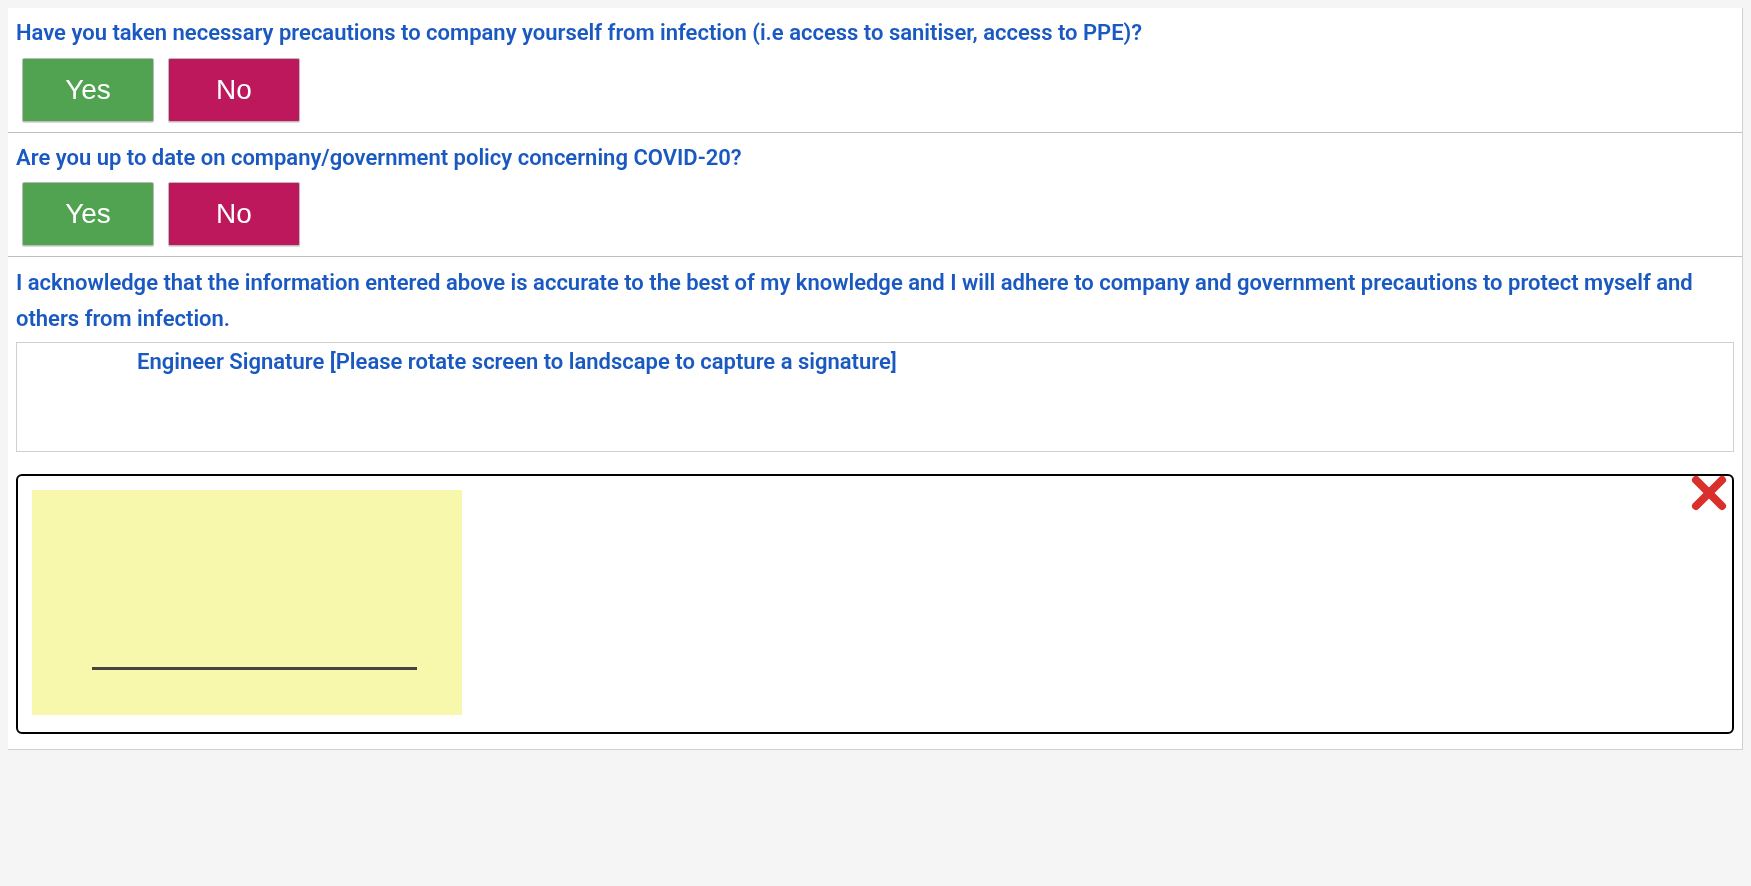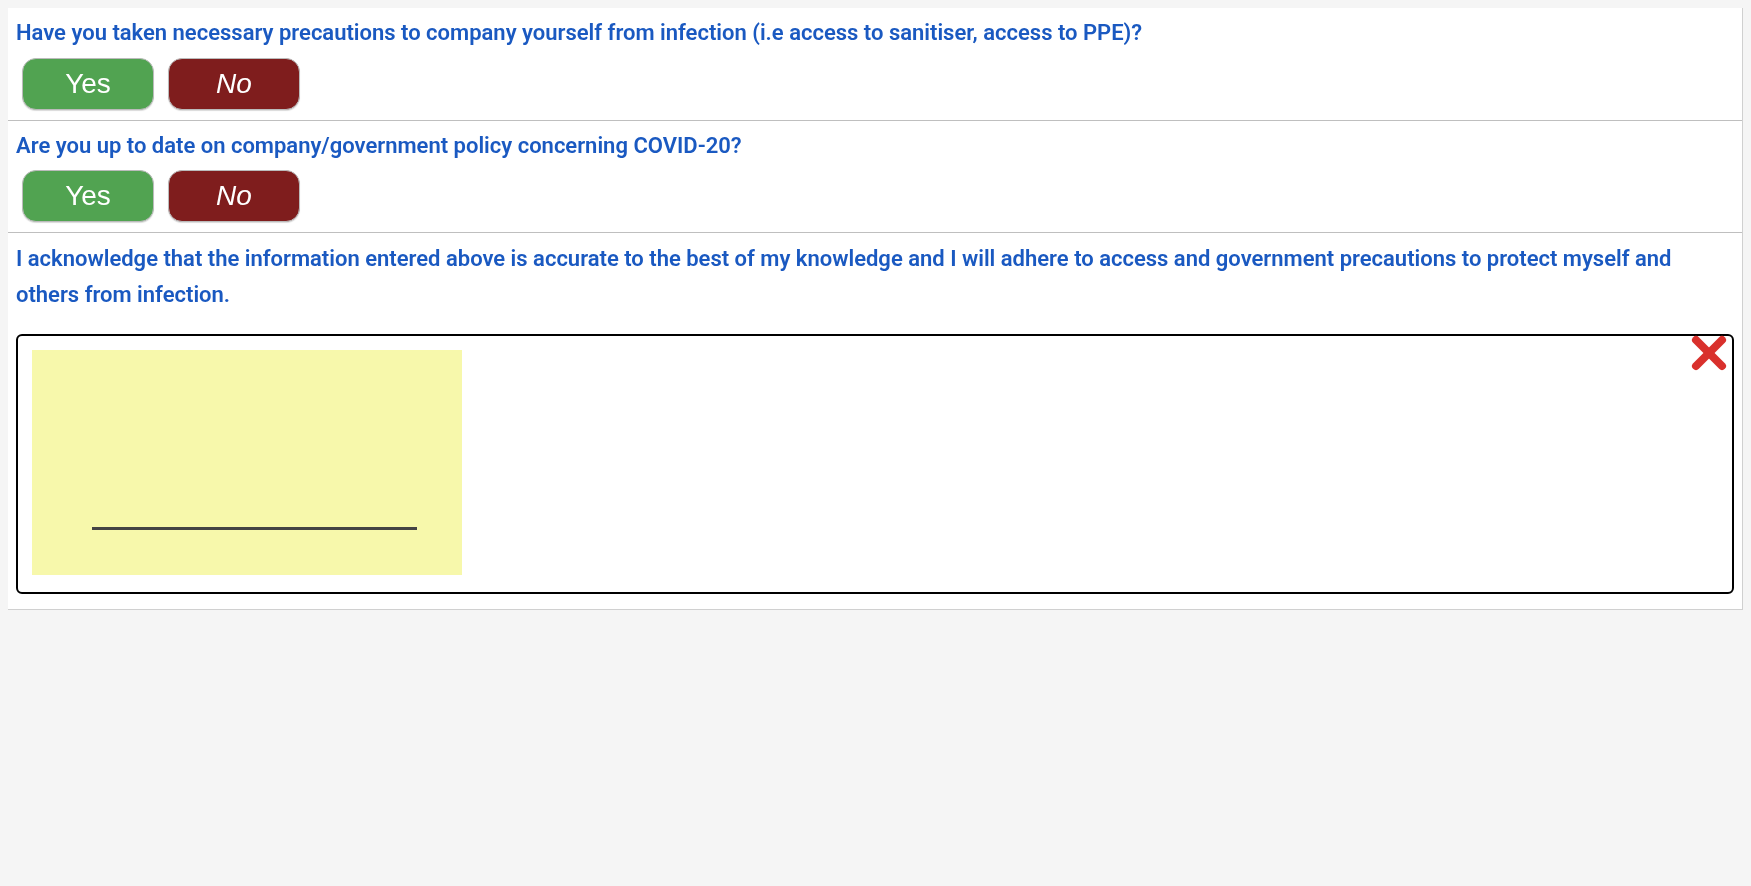--- a/index.html
+++ b/index.html
@@ -28,34 +28,34 @@
       line-height: 1.35;
       padding: 0 8px 10px 8px;
     }
     .btn-row {
       display: flex;
       gap: 14px;
       padding: 0 14px;
     }
     .btn {
       min-width: 132px;
-      height: 52px;
+      height: 64px;
       border: 1px solid #bbb;
-      border-radius: 14px;
+      border-radius: 2px;
       font-size: 28px;
       font-weight: 400;
       color: #ffffff;
       cursor: pointer;
       display: flex;
       align-items: center;
       justify-content: center;
       box-shadow: 0 1px 1px rgba(0,0,0,0.15);
     }
     .btn-yes { background: #51a351; }
-    .btn-no  { background: #7f1d1d; font-style: italic; }
+    .btn-no  { background: #be185d; }
     .ack-block {
       border-top: 1px solid #bfbfbf;
       padding: 8px 0 5px 0;
     }
     .ack-text {
       color: #1a59c1;
       font-weight: 600;
       font-size: 22px;
       line-height: 1.6;
       padding: 0 8px;
@@ -114,21 +114,24 @@
 
   <div class="question-block">
     <div class="question-text">Are you up to date on company/government policy concerning COVID-20?</div>
     <div class="btn-row">
       <button class="btn btn-yes">Yes</button>
       <button class="btn btn-no">No</button>
     </div>
   </div>
 
   <div class="ack-block">
-    <div class="ack-text">I acknowledge that the information entered above is accurate to the best of my knowledge and I will adhere to access and government precautions to protect myself and others from infection.</div>
+    <div class="ack-text">I acknowledge that the information entered above is accurate to the best of my knowledge and I will adhere to company and government precautions to protect myself and others from infection.</div>
+    <div class="sig-label-box">
+      <div class="sig-label-text">Engineer Signature [Please rotate screen to landscape to capture a signature]</div>
+    </div>
     <div class="sig-panel">
       <div class="sig-pad">
         <div class="sig-line"></div>
       </div>
       <div class="close-x">
         <span>
           <svg width="38" height="38" viewBox="0 0 38 38">
             <line x1="6" y1="6" x2="32" y2="32" stroke="#d9302c" stroke-width="8" stroke-linecap="round"></line>
             <line x1="32" y1="6" x2="6" y2="32" stroke="#d9302c" stroke-width="8" stroke-linecap="round"></line>
           </svg>

